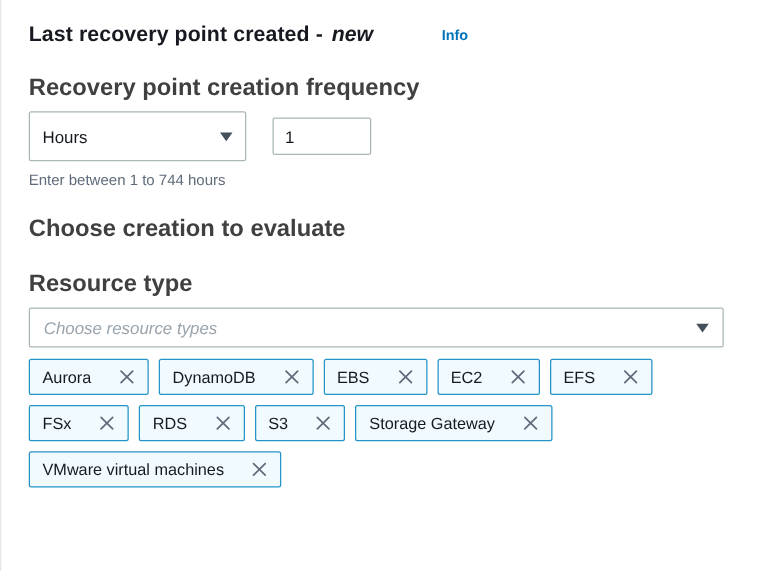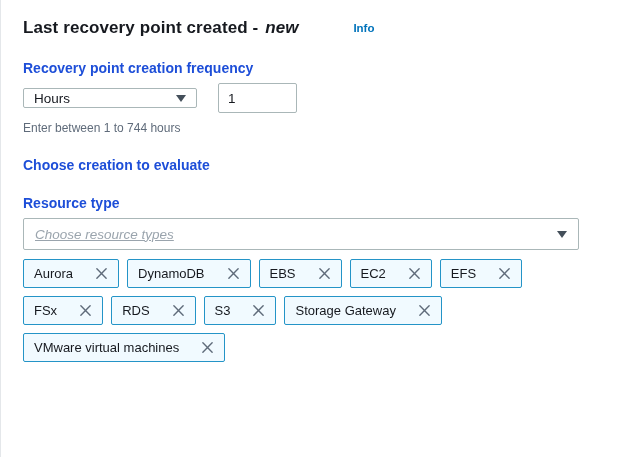--- a/index.html
+++ b/index.html
@@ -86,36 +86,36 @@
     transform: rotate(42deg);
   }
   .check-label {
     font-size: 13.5px;
     line-height: 18px;
     color: #16191f;
   }
 
   
   .field-label {
-    font-size: 14px;
+    font-size: 19px;
     font-weight: bold;
-    color: #1d4ed8;
+    color: #404040;
     margin-top: 22px;
     margin-bottom: 7px;
   }
 
   
   .inline-row {
     display: flex;
     align-items: center;
     gap: 21px;
   }
   .select-box {
     width: 174px;
-    height: 20px;
+    height: 40px;
     box-sizing: border-box;
     border: 1px solid #aab7b8;
     border-radius: 2px;
     background: #ffffff;
     display: flex;
     align-items: center;
     justify-content: space-between;
     padding: 0 10px;
     font-size: 13.5px;
     color: #16191f;
@@ -195,21 +195,20 @@
     display: flex;
     align-items: center;
     justify-content: space-between;
     padding: 0 11px;
     cursor: pointer;
   }
   .ms-placeholder {
     font-size: 13.5px;
     font-style: italic;
     color: #9aa4ad;
-    text-decoration: underline;
   }
 
   
   .tokens {
     display: flex;
     flex-wrap: wrap;
     gap: 8px;
     width: 562px;
     margin-top: 9px;
   }

